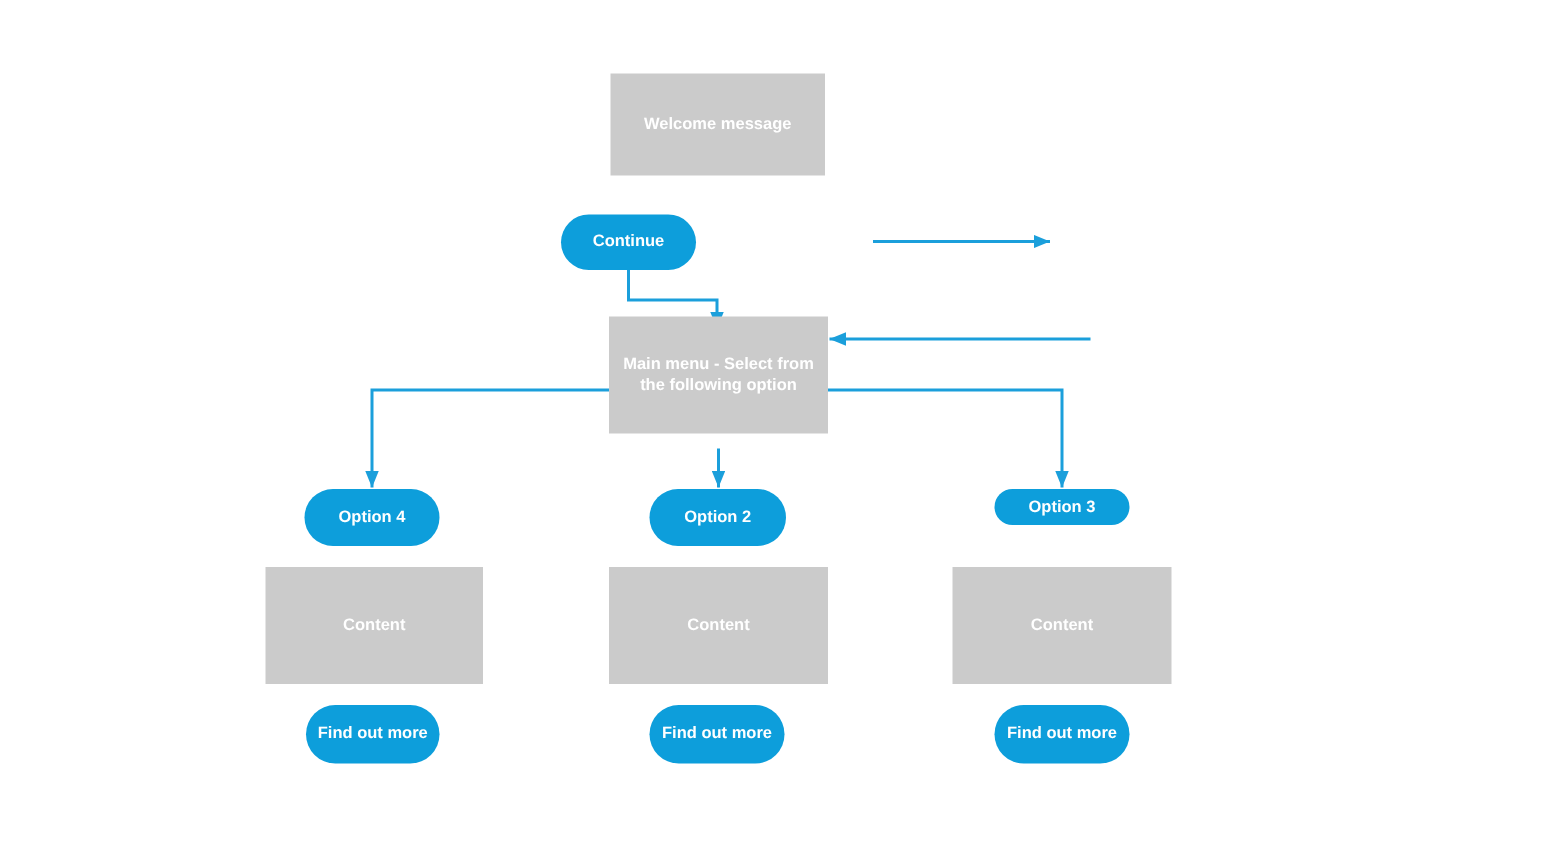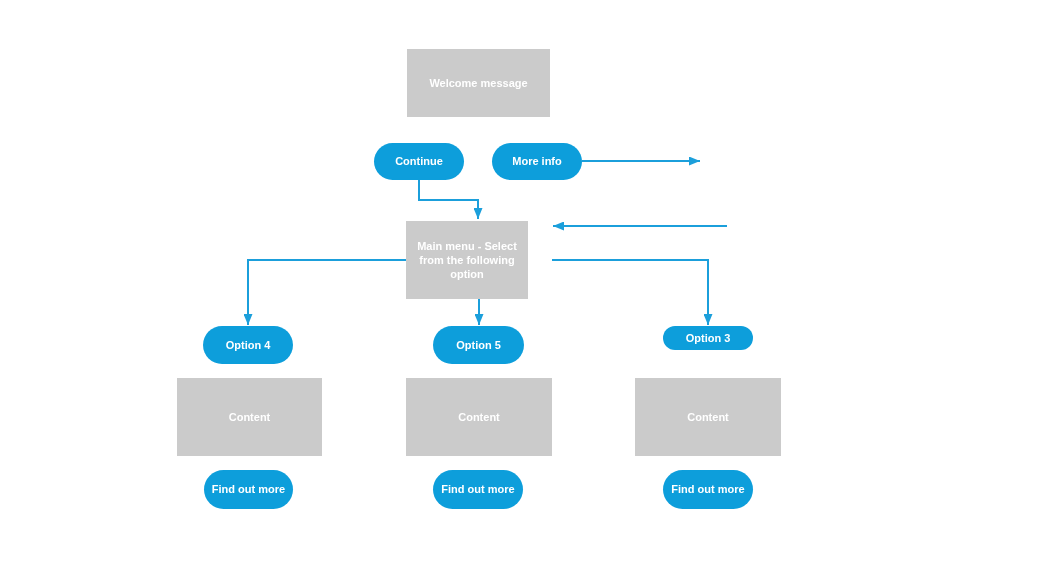--- a/index.html
+++ b/index.html
@@ -51,36 +51,33 @@
   </svg>
 
   <div class="node box" style="left:407px;top:49px;width:143px;height:68px">
     <span>Welcome message</span>
   </div>
 
   <div class="node pill" style="left:374px;top:143px;width:90px;height:37px">
     <span>Continue</span>
   </div>
 
-  <div class="node pill" style="left:492px;top:143px;width:90px;height:37px">
-    <span>More info</span>
-  </div>
 
 
 
-  <div class="node box" style="left:406px;top:221px;width:122px;height:78px">
+  <div class="node box" style="left:406px;top:211px;width:146px;height:78px">
     <span>Main menu - Select from the following option</span>
   </div>
 
   <div class="node pill" style="left:203px;top:326px;width:90px;height:38px">
     <span>Option 4</span>
   </div>
 
   <div class="node pill" style="left:433px;top:326px;width:91px;height:38px">
-    <span>Option 5</span>
+    <span>Option 2</span>
   </div>
 
   <div class="node pill" style="left:663px;top:326px;width:90px;height:24px">
     <span>Option 3</span>
   </div>
 
   <div class="node box" style="left:177px;top:378px;width:145px;height:78px">
     <span>Content</span>
   </div>
 

